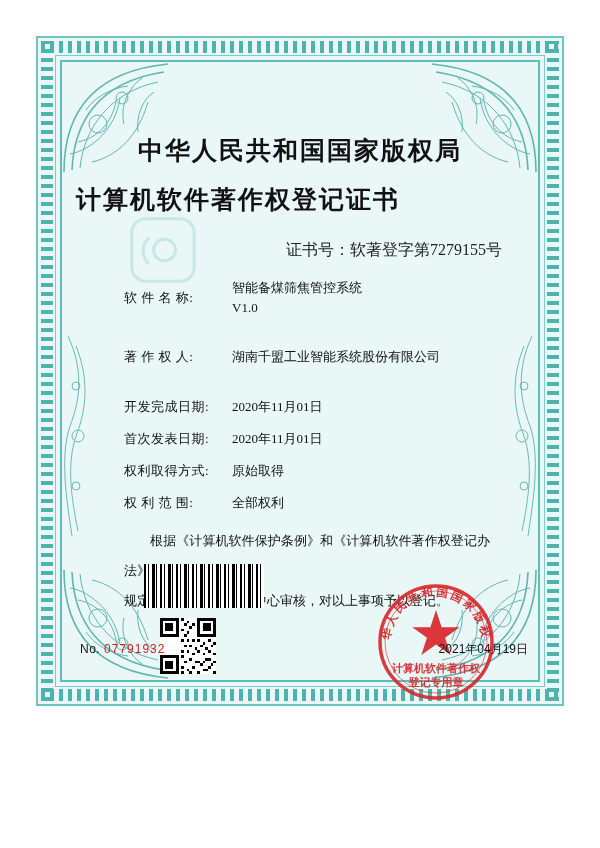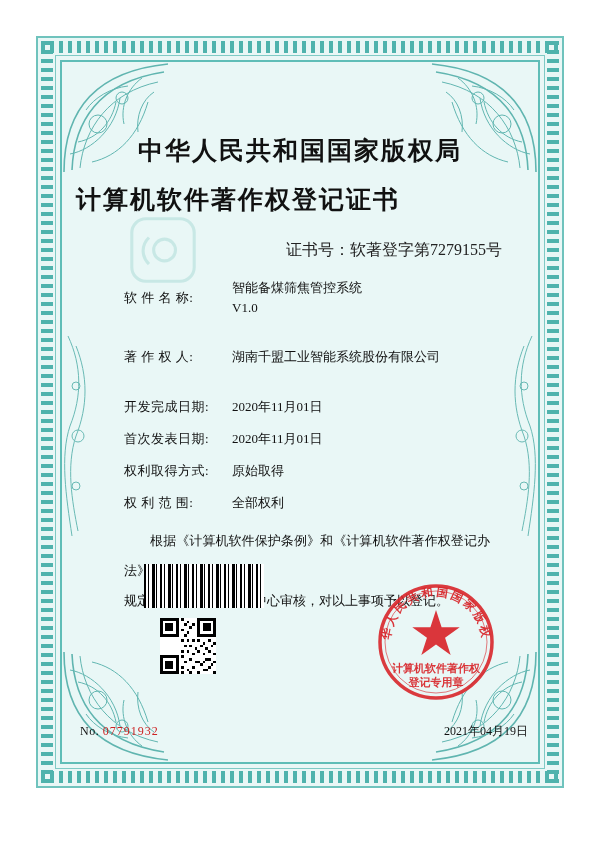--- a/index.html
+++ b/index.html
@@ -13,21 +13,21 @@
     font-family: "Liberation Sans", sans-serif;
     position: relative;
     overflow: hidden;
   }
 
   .certificate {
     position: absolute;
     left: 36px;
     top: 36px;
     width: 528px;
-    height: 752px;
+    height: 670px;
     background: #e9f7f6;
     box-sizing: border-box;
     padding-left: 40px;
   }
 
   
   .border-outer {
     position: absolute;
     inset: 0;
     border: 2px solid #6fc3bd;
@@ -207,21 +207,21 @@
 
   .footer {
     position: absolute;
     left: 44px;
     right: 36px;
     bottom: 48px;
     display: flex;
     justify-content: space-between;
     align-items: baseline;
     font-size: 12px;
-    font-family: Liberation Serif, serif;
+    font-family: Liberation Sans, sans-serif;
     color: #111;
   }
   .footer .no {
     letter-spacing: 0.5px;
   }
   .footer .no .red {
     color: #cc2222;
     letter-spacing: 1px;
   }
 </style>

